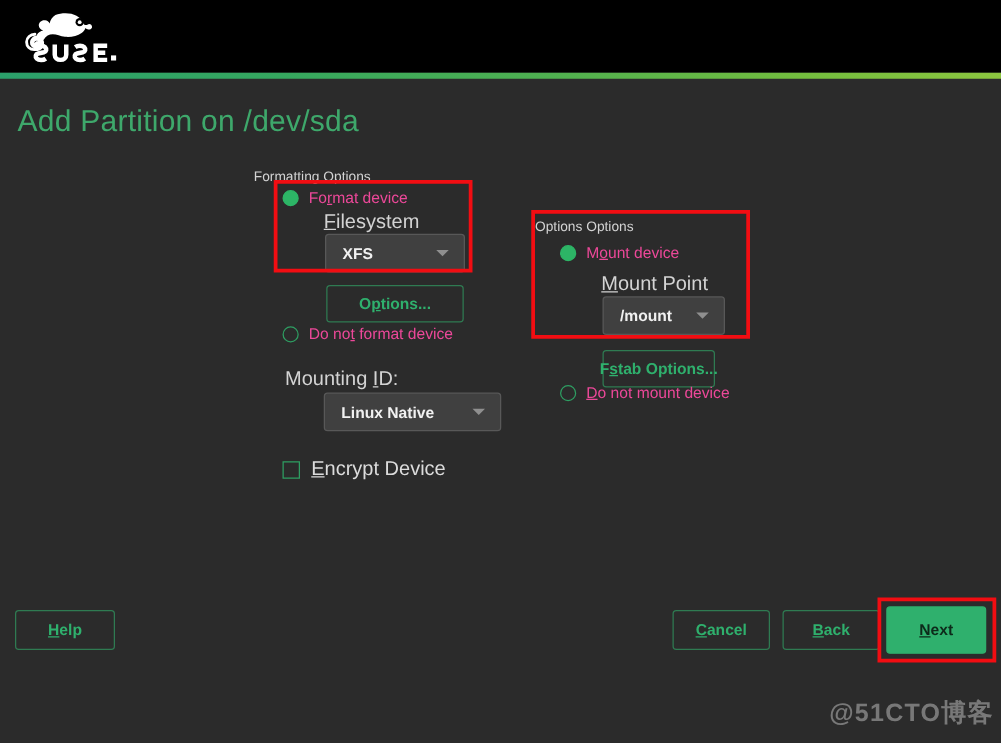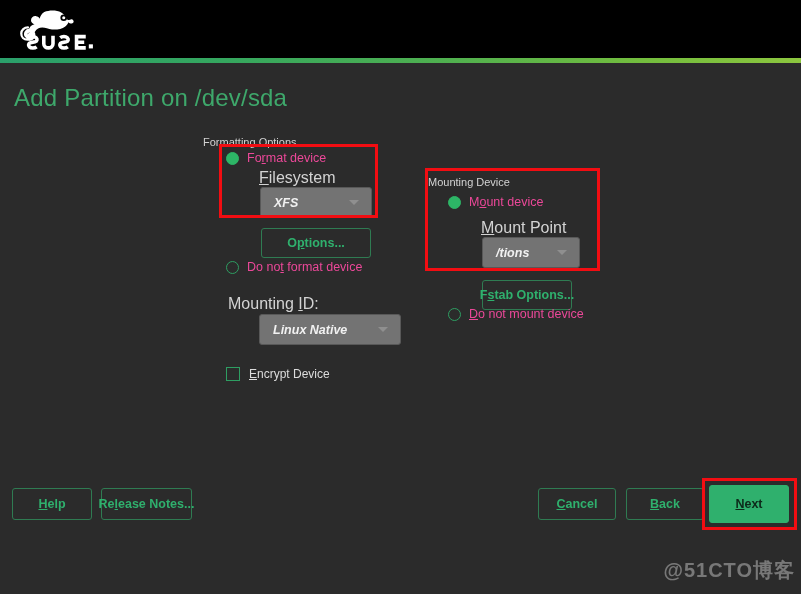--- a/index.html
+++ b/index.html
@@ -101,30 +101,29 @@
     position: absolute;
     font-size: 16px;
     color: #d3d3d3;
     white-space: nowrap;
   }
 
   
   .combo {
     position: absolute;
     box-sizing: border-box;
-    background: #737373;
+    background: #404040;
     border: 1px solid #585858;
     border-radius: 3px;
     display: flex;
     align-items: center;
     padding: 0 8px 0 13px;
     font-size: 12.5px;
     font-weight: bold;
     color: #f1f1f1;
-    font-style: italic;
   }
   .combo .val { flex: 1; white-space: nowrap; }
   .combo .arrow {
     width: 0; height: 0;
     border-left: 5px solid transparent;
     border-right: 5px solid transparent;
     border-top: 5px solid #8f8f8f;
     flex: none;
     margin-right: 4px;
   }
@@ -159,21 +158,21 @@
     white-space: nowrap;
   }
   .checkbox {
     width: 14px;
     height: 14px;
     box-sizing: border-box;
     border: 1.5px solid #2e9e62;
     background: transparent;
     flex: none;
   }
-  .check-label { font-size: 12px; color: #dcdcdc; }
+  .check-label { font-size: 16px; color: #dcdcdc; }
 
   u { text-decoration: underline; text-underline-offset: 1px; }
 
   
   .footer {
     position: absolute;
     left: 0;
     bottom: 0;
     width: 100%;
     height: 60px;
@@ -258,31 +257,31 @@
   <div class="combo" style="left:228px; top:179px; width:142px; height:31px;margin-left:31px;">
     <span class="val">Linux Native</span>
     <span class="arrow"></span>
   </div>
 
   <div class="check-row" style="left:226px; top:232px;">
     <span class="checkbox"></span>
     <span class="check-label"><span></span><u>E</u><span>ncrypt Device</span></span>
   </div>
 
-  <div class="group-label" style="left:428px; top:41px;">Mounting Device</div>
+  <div class="group-label" style="left:428px; top:41px;">Options Options</div>
 
   <div class="radio-row" style="left:448px; top:60px;">
     <span class="radio on"></span>
     <span class="radio-label"><span>M</span><u>o</u><span>unt device</span></span>
   </div>
 
   <div class="sub-label" style="left:481px; top:84px;"><span></span><u>M</u><span>ount Point</span></div>
 
   <div class="combo" style="left:482px; top:102px; width:98px; height:31px;">
-    <span class="val">/tions</span>
+    <span class="val">/mount</span>
     <span class="arrow"></span>
   </div>
 
   <div class="btn" style="left:482px; top:145px; width:90px; height:30px;">
       <span>F</span>
       <u>s</u>
       <span>tab Options...</span>
     </div>
 
   <div class="radio-row" style="left:448px; top:172px;">
@@ -294,25 +293,20 @@
   <div class="hl" style="left:425px; top:33px; width:175px; height:103px;"></div>
 </div>
 
 <div class="footer">
   <div class="btn" style="left:12px; top:-46px; width:80px; height:32px;">
       <span></span>
       <u>H</u>
       <span>elp</span>
     </div>
 
-  <div class="btn" style="left:101px; top:-46px; width:91px; height:32px;">
-      <span>Re</span>
-      <u>l</u>
-      <span>ease Notes...</span>
-    </div>
 
   <div class="btn" style="left:538px; top:-46px; width:78px; height:32px;">
       <span></span>
       <u>C</u>
       <span>ancel</span>
     </div>
 
   <div class="btn" style="left:626px; top:-46px; width:78px; height:32px;">
       <span></span>
       <u>B</u>

